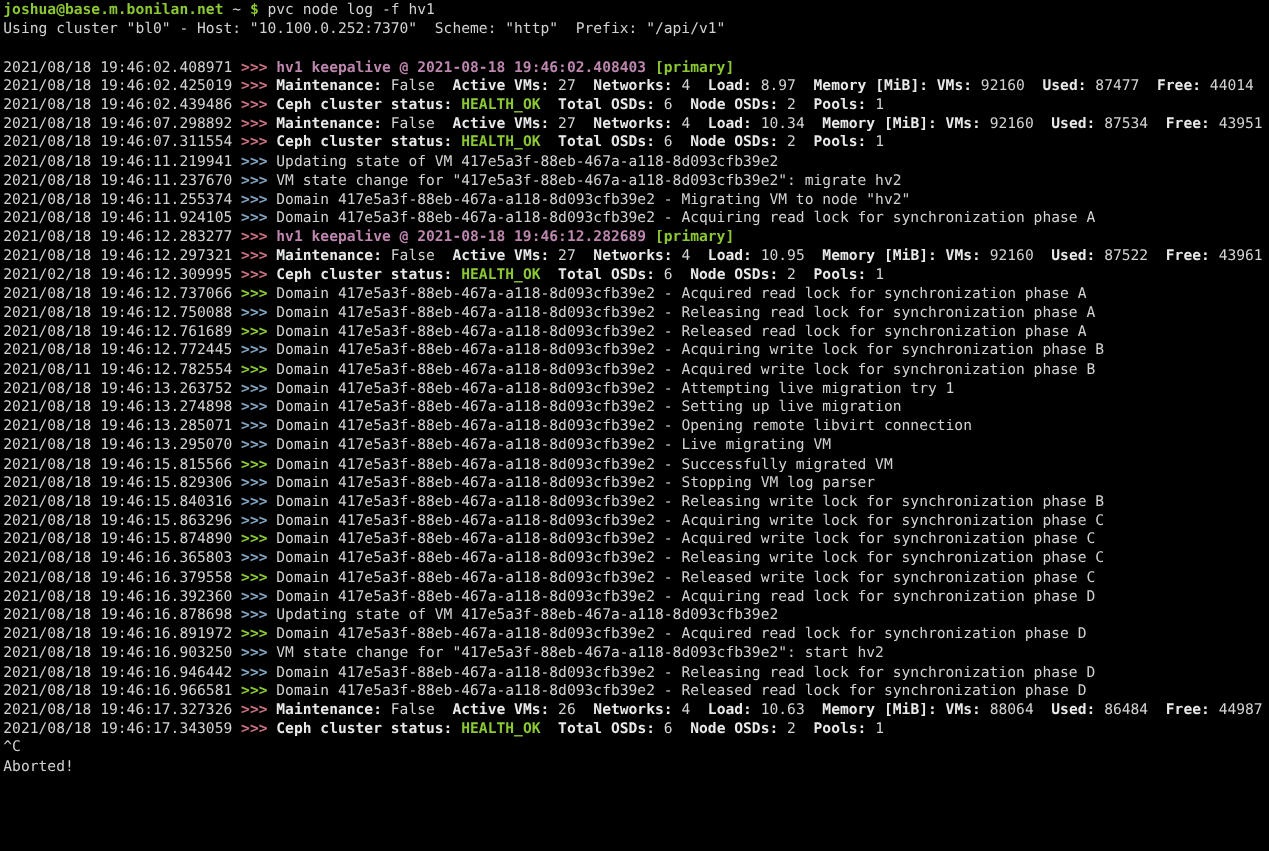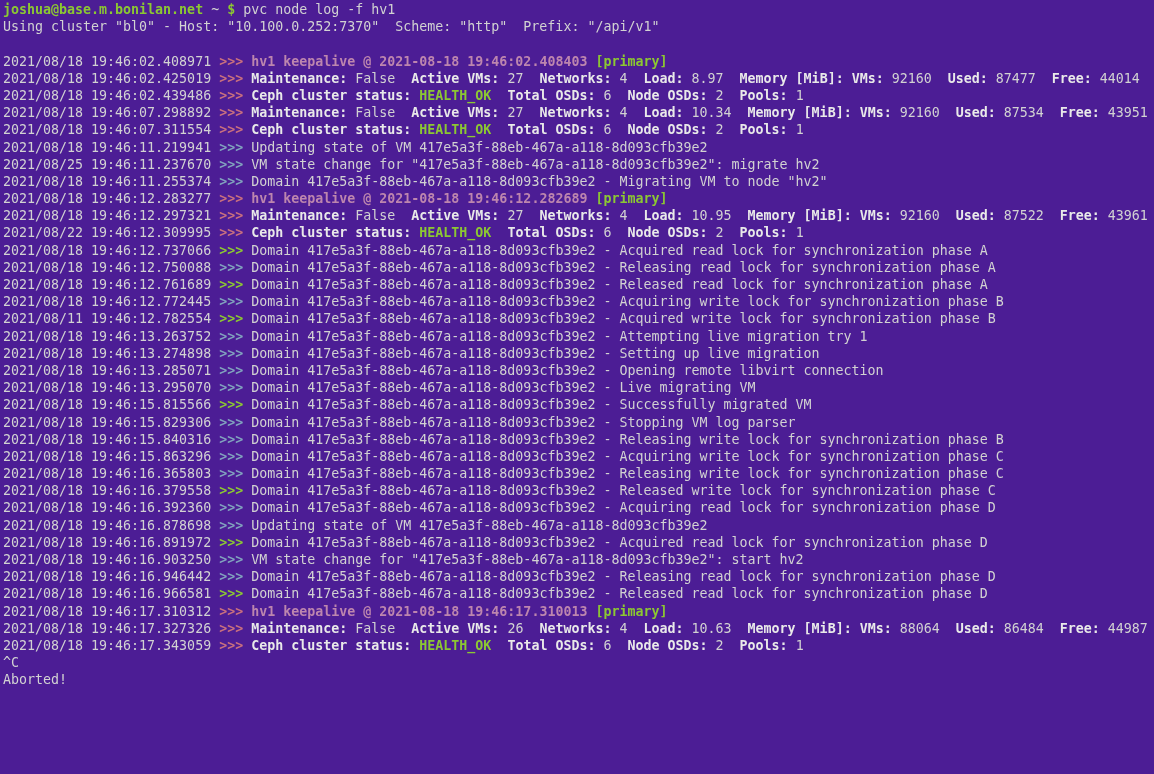--- a/index.html
+++ b/index.html
@@ -1,18 +1,18 @@
 <!DOCTYPE html>
 <html><head>
 <meta charset="utf-8">
 <style>
   html,body{margin:0;padding:0;background:#1f1f1f;}
   .terminal{
     width:1154px;height:774px;
-    background:#4c1d95;
+    background:#000000;
     font-family:"DejaVu Sans Mono","Liberation Mono",monospace;
     font-size:13.3px;line-height:17.2px;
     overflow:hidden;
     padding:1px 0 0 3px;box-sizing:border-box;
   }
   .line{white-space:pre;height:17.2px;}
   .c-w{color:#d2d2d2;}
   .c-b{color:#e9e9e9;font-weight:bold;}
   .c-g{color:#8cc832;font-weight:bold;}
   .c-p{color:#bd86ae;font-weight:bold;}
@@ -30,47 +30,48 @@
 
   <div class="line"> </div>
 
   <div>
       <div class="line"><span class="c-w">2021/08/18 19:46:02.408971 </span><span class="c-pk">&gt;&gt;&gt; </span><span class="c-p">hv1 keepalive @ 2021-08-18 19:46:02.408403 </span><span class="c-g">[primary]</span></div>
       <div class="line"><span class="c-w">2021/08/18 19:46:02.425019 </span><span class="c-pk">&gt;&gt;&gt; </span><span class="c-b">Maintenance: </span><span class="c-w">False</span><span class="c-b">  Active VMs: </span><span class="c-w">27</span><span class="c-b">  Networks: </span><span class="c-w">4</span><span class="c-b">  Load: </span><span class="c-w">8.97</span><span class="c-b">  Memory [MiB]: VMs: </span><span class="c-w">92160</span><span class="c-b">  Used: </span><span class="c-w">87477</span><span class="c-b">  Free: </span><span class="c-w">44014</span></div>
       <div class="line"><span class="c-w">2021/08/18 19:46:02.439486 </span><span class="c-pk">&gt;&gt;&gt; </span><span class="c-b">Ceph cluster status: </span><span class="c-g">HEALTH_OK</span><span class="c-b">  Total OSDs: </span><span class="c-w">6</span><span class="c-b">  Node OSDs: </span><span class="c-w">2</span><span class="c-b">  Pools: </span><span class="c-w">1</span></div>
       <div class="line"><span class="c-w">2021/08/18 19:46:07.298892 </span><span class="c-pk">&gt;&gt;&gt; </span><span class="c-b">Maintenance: </span><span class="c-w">False</span><span class="c-b">  Active VMs: </span><span class="c-w">27</span><span class="c-b">  Networks: </span><span class="c-w">4</span><span class="c-b">  Load: </span><span class="c-w">10.34</span><span class="c-b">  Memory [MiB]: VMs: </span><span class="c-w">92160</span><span class="c-b">  Used: </span><span class="c-w">87534</span><span class="c-b">  Free: </span><span class="c-w">43951</span></div>
       <div class="line"><span class="c-w">2021/08/18 19:46:07.311554 </span><span class="c-pk">&gt;&gt;&gt; </span><span class="c-b">Ceph cluster status: </span><span class="c-g">HEALTH_OK</span><span class="c-b">  Total OSDs: </span><span class="c-w">6</span><span class="c-b">  Node OSDs: </span><span class="c-w">2</span><span class="c-b">  Pools: </span><span class="c-w">1</span></div>
       <div class="line"><span class="c-w">2021/08/18 19:46:11.219941 </span><span class="c-bl">&gt;&gt;&gt; </span><span class="c-w">Updating state of VM 417e5a3f-88eb-467a-a118-8d093cfb39e2</span></div>
-      <div class="line"><span class="c-w">2021/08/25 19:46:11.237670 </span><span class="c-bl">&gt;&gt;&gt; </span><span class="c-w">VM state change for "417e5a3f-88eb-467a-a118-8d093cfb39e2": migrate hv2</span></div>
+      <div class="line"><span class="c-w">2021/08/18 19:46:11.237670 </span><span class="c-bl">&gt;&gt;&gt; </span><span class="c-w">VM state change for "417e5a3f-88eb-467a-a118-8d093cfb39e2": migrate hv2</span></div>
       <div class="line"><span class="c-w">2021/08/18 19:46:11.255374 </span><span class="c-bl">&gt;&gt;&gt; </span><span class="c-w">Domain 417e5a3f-88eb-467a-a118-8d093cfb39e2 - Migrating VM to node "hv2"</span></div>
+      <div class="line"><span class="c-w">2021/08/18 19:46:11.924105 </span><span class="c-bl">&gt;&gt;&gt; </span><span class="c-w">Domain 417e5a3f-88eb-467a-a118-8d093cfb39e2 - Acquiring read lock for synchronization phase A</span></div>
       <div class="line"><span class="c-w">2021/08/18 19:46:12.283277 </span><span class="c-pk">&gt;&gt;&gt; </span><span class="c-p">hv1 keepalive @ 2021-08-18 19:46:12.282689 </span><span class="c-g">[primary]</span></div>
       <div class="line"><span class="c-w">2021/08/18 19:46:12.297321 </span><span class="c-pk">&gt;&gt;&gt; </span><span class="c-b">Maintenance: </span><span class="c-w">False</span><span class="c-b">  Active VMs: </span><span class="c-w">27</span><span class="c-b">  Networks: </span><span class="c-w">4</span><span class="c-b">  Load: </span><span class="c-w">10.95</span><span class="c-b">  Memory [MiB]: VMs: </span><span class="c-w">92160</span><span class="c-b">  Used: </span><span class="c-w">87522</span><span class="c-b">  Free: </span><span class="c-w">43961</span></div>
-      <div class="line"><span class="c-w">2021/08/22 19:46:12.309995 </span><span class="c-pk">&gt;&gt;&gt; </span><span class="c-b">Ceph cluster status: </span><span class="c-g">HEALTH_OK</span><span class="c-b">  Total OSDs: </span><span class="c-w">6</span><span class="c-b">  Node OSDs: </span><span class="c-w">2</span><span class="c-b">  Pools: </span><span class="c-w">1</span></div>
+      <div class="line"><span class="c-w">2021/02/18 19:46:12.309995 </span><span class="c-pk">&gt;&gt;&gt; </span><span class="c-b">Ceph cluster status: </span><span class="c-g">HEALTH_OK</span><span class="c-b">  Total OSDs: </span><span class="c-w">6</span><span class="c-b">  Node OSDs: </span><span class="c-w">2</span><span class="c-b">  Pools: </span><span class="c-w">1</span></div>
       <div class="line"><span class="c-w">2021/08/18 19:46:12.737066 </span><span class="c-g">&gt;&gt;&gt; </span><span class="c-w">Domain 417e5a3f-88eb-467a-a118-8d093cfb39e2 - Acquired read lock for synchronization phase A</span></div>
       <div class="line"><span class="c-w">2021/08/18 19:46:12.750088 </span><span class="c-bl">&gt;&gt;&gt; </span><span class="c-w">Domain 417e5a3f-88eb-467a-a118-8d093cfb39e2 - Releasing read lock for synchronization phase A</span></div>
       <div class="line"><span class="c-w">2021/08/18 19:46:12.761689 </span><span class="c-g">&gt;&gt;&gt; </span><span class="c-w">Domain 417e5a3f-88eb-467a-a118-8d093cfb39e2 - Released read lock for synchronization phase A</span></div>
       <div class="line"><span class="c-w">2021/08/18 19:46:12.772445 </span><span class="c-bl">&gt;&gt;&gt; </span><span class="c-w">Domain 417e5a3f-88eb-467a-a118-8d093cfb39e2 - Acquiring write lock for synchronization phase B</span></div>
       <div class="line"><span class="c-w">2021/08/11 19:46:12.782554 </span><span class="c-g">&gt;&gt;&gt; </span><span class="c-w">Domain 417e5a3f-88eb-467a-a118-8d093cfb39e2 - Acquired write lock for synchronization phase B</span></div>
       <div class="line"><span class="c-w">2021/08/18 19:46:13.263752 </span><span class="c-bl">&gt;&gt;&gt; </span><span class="c-w">Domain 417e5a3f-88eb-467a-a118-8d093cfb39e2 - Attempting live migration try 1</span></div>
       <div class="line"><span class="c-w">2021/08/18 19:46:13.274898 </span><span class="c-bl">&gt;&gt;&gt; </span><span class="c-w">Domain 417e5a3f-88eb-467a-a118-8d093cfb39e2 - Setting up live migration</span></div>
       <div class="line"><span class="c-w">2021/08/18 19:46:13.285071 </span><span class="c-bl">&gt;&gt;&gt; </span><span class="c-w">Domain 417e5a3f-88eb-467a-a118-8d093cfb39e2 - Opening remote libvirt connection</span></div>
       <div class="line"><span class="c-w">2021/08/18 19:46:13.295070 </span><span class="c-bl">&gt;&gt;&gt; </span><span class="c-w">Domain 417e5a3f-88eb-467a-a118-8d093cfb39e2 - Live migrating VM</span></div>
       <div class="line"><span class="c-w">2021/08/18 19:46:15.815566 </span><span class="c-g">&gt;&gt;&gt; </span><span class="c-w">Domain 417e5a3f-88eb-467a-a118-8d093cfb39e2 - Successfully migrated VM</span></div>
       <div class="line"><span class="c-w">2021/08/18 19:46:15.829306 </span><span class="c-bl">&gt;&gt;&gt; </span><span class="c-w">Domain 417e5a3f-88eb-467a-a118-8d093cfb39e2 - Stopping VM log parser</span></div>
       <div class="line"><span class="c-w">2021/08/18 19:46:15.840316 </span><span class="c-bl">&gt;&gt;&gt; </span><span class="c-w">Domain 417e5a3f-88eb-467a-a118-8d093cfb39e2 - Releasing write lock for synchronization phase B</span></div>
       <div class="line"><span class="c-w">2021/08/18 19:46:15.863296 </span><span class="c-bl">&gt;&gt;&gt; </span><span class="c-w">Domain 417e5a3f-88eb-467a-a118-8d093cfb39e2 - Acquiring write lock for synchronization phase C</span></div>
+      <div class="line"><span class="c-w">2021/08/18 19:46:15.874890 </span><span class="c-g">&gt;&gt;&gt; </span><span class="c-w">Domain 417e5a3f-88eb-467a-a118-8d093cfb39e2 - Acquired write lock for synchronization phase C</span></div>
       <div class="line"><span class="c-w">2021/08/18 19:46:16.365803 </span><span class="c-bl">&gt;&gt;&gt; </span><span class="c-w">Domain 417e5a3f-88eb-467a-a118-8d093cfb39e2 - Releasing write lock for synchronization phase C</span></div>
       <div class="line"><span class="c-w">2021/08/18 19:46:16.379558 </span><span class="c-g">&gt;&gt;&gt; </span><span class="c-w">Domain 417e5a3f-88eb-467a-a118-8d093cfb39e2 - Released write lock for synchronization phase C</span></div>
       <div class="line"><span class="c-w">2021/08/18 19:46:16.392360 </span><span class="c-bl">&gt;&gt;&gt; </span><span class="c-w">Domain 417e5a3f-88eb-467a-a118-8d093cfb39e2 - Acquiring read lock for synchronization phase D</span></div>
       <div class="line"><span class="c-w">2021/08/18 19:46:16.878698 </span><span class="c-bl">&gt;&gt;&gt; </span><span class="c-w">Updating state of VM 417e5a3f-88eb-467a-a118-8d093cfb39e2</span></div>
       <div class="line"><span class="c-w">2021/08/18 19:46:16.891972 </span><span class="c-g">&gt;&gt;&gt; </span><span class="c-w">Domain 417e5a3f-88eb-467a-a118-8d093cfb39e2 - Acquired read lock for synchronization phase D</span></div>
       <div class="line"><span class="c-w">2021/08/18 19:46:16.903250 </span><span class="c-bl">&gt;&gt;&gt; </span><span class="c-w">VM state change for "417e5a3f-88eb-467a-a118-8d093cfb39e2": start hv2</span></div>
       <div class="line"><span class="c-w">2021/08/18 19:46:16.946442 </span><span class="c-bl">&gt;&gt;&gt; </span><span class="c-w">Domain 417e5a3f-88eb-467a-a118-8d093cfb39e2 - Releasing read lock for synchronization phase D</span></div>
       <div class="line"><span class="c-w">2021/08/18 19:46:16.966581 </span><span class="c-g">&gt;&gt;&gt; </span><span class="c-w">Domain 417e5a3f-88eb-467a-a118-8d093cfb39e2 - Released read lock for synchronization phase D</span></div>
-      <div class="line"><span class="c-w">2021/08/18 19:46:17.310312 </span><span class="c-pk">&gt;&gt;&gt; </span><span class="c-p">hv1 keepalive @ 2021-08-18 19:46:17.310013 </span><span class="c-g">[primary]</span></div>
       <div class="line"><span class="c-w">2021/08/18 19:46:17.327326 </span><span class="c-pk">&gt;&gt;&gt; </span><span class="c-b">Maintenance: </span><span class="c-w">False</span><span class="c-b">  Active VMs: </span><span class="c-w">26</span><span class="c-b">  Networks: </span><span class="c-w">4</span><span class="c-b">  Load: </span><span class="c-w">10.63</span><span class="c-b">  Memory [MiB]: VMs: </span><span class="c-w">88064</span><span class="c-b">  Used: </span><span class="c-w">86484</span><span class="c-b">  Free: </span><span class="c-w">44987</span></div>
       <div class="line"><span class="c-w">2021/08/18 19:46:17.343059 </span><span class="c-pk">&gt;&gt;&gt; </span><span class="c-b">Ceph cluster status: </span><span class="c-g">HEALTH_OK</span><span class="c-b">  Total OSDs: </span><span class="c-w">6</span><span class="c-b">  Node OSDs: </span><span class="c-w">2</span><span class="c-b">  Pools: </span><span class="c-w">1</span></div>
     </div>
 
   <div class="line"><span class="c-w">^C</span></div>
   <div class="line"><span class="c-w">Aborted!</span></div>
 
 </div>
 
 </body></html>

